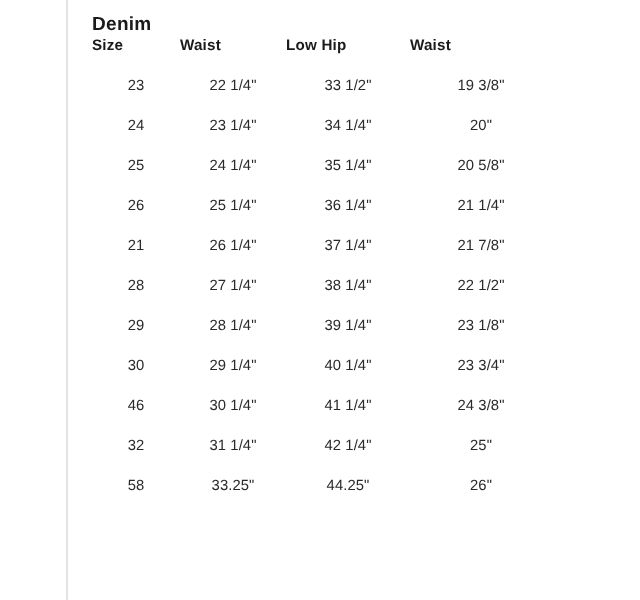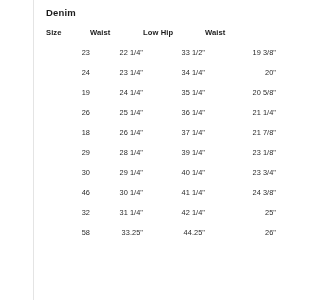--- a/index.html
+++ b/index.html
@@ -40,21 +40,21 @@
     top: 7px;
     font-size: 9.5px;
     font-weight: bold;
     color: #1b1b1b;
     letter-spacing: 0.15px;
   }
 
   table.size-table {
     position: absolute;
     left: 0;
-    top: 22px;
+    top: 12px;
     border-collapse: collapse;
     table-layout: fixed;
     width: 230px;
   }
 
   table.size-table col.c-size  { width: 44px; }
   table.size-table col.c-waist { width: 53px; }
   table.size-table col.c-hip   { width: 62px; }
   table.size-table col.c-thigh { width: 71px; }
 
@@ -64,21 +64,21 @@
     font-weight: bold;
     color: #1b1b1b;
     padding: 0;
     height: 20px;
     vertical-align: middle;
     letter-spacing: 0.1px;
     white-space: nowrap;
   }
 
   table.size-table td {
-    text-align: right;
+    text-align: center;
     font-size: 7.4px;
     font-weight: normal;
     color: #2a2a2a;
     padding: 0;
     height: 20px;
     vertical-align: middle;
     letter-spacing: 0.05px;
     white-space: nowrap;
     margin-left: 10px;
   }
@@ -114,36 +114,42 @@
         <td>33 1/2"</td>
         <td>19 3/8"</td>
       </tr>
       <tr>
         <td>24</td>
         <td>23 1/4"</td>
         <td>34 1/4"</td>
         <td>20"</td>
       </tr>
       <tr>
-        <td>19</td>
+        <td>25</td>
         <td>24 1/4"</td>
         <td>35 1/4"</td>
         <td>20 5/8"</td>
       </tr>
       <tr>
         <td>26</td>
         <td>25 1/4"</td>
         <td>36 1/4"</td>
         <td>21 1/4"</td>
       </tr>
       <tr>
-        <td>18</td>
+        <td>21</td>
         <td>26 1/4"</td>
         <td>37 1/4"</td>
         <td>21 7/8"</td>
+      </tr>
+      <tr>
+        <td>28</td>
+        <td>27 1/4"</td>
+        <td>38 1/4"</td>
+        <td>22 1/2"</td>
       </tr>
       <tr>
         <td>29</td>
         <td>28 1/4"</td>
         <td>39 1/4"</td>
         <td>23 1/8"</td>
       </tr>
       <tr>
         <td>30</td>
         <td>29 1/4"</td>

